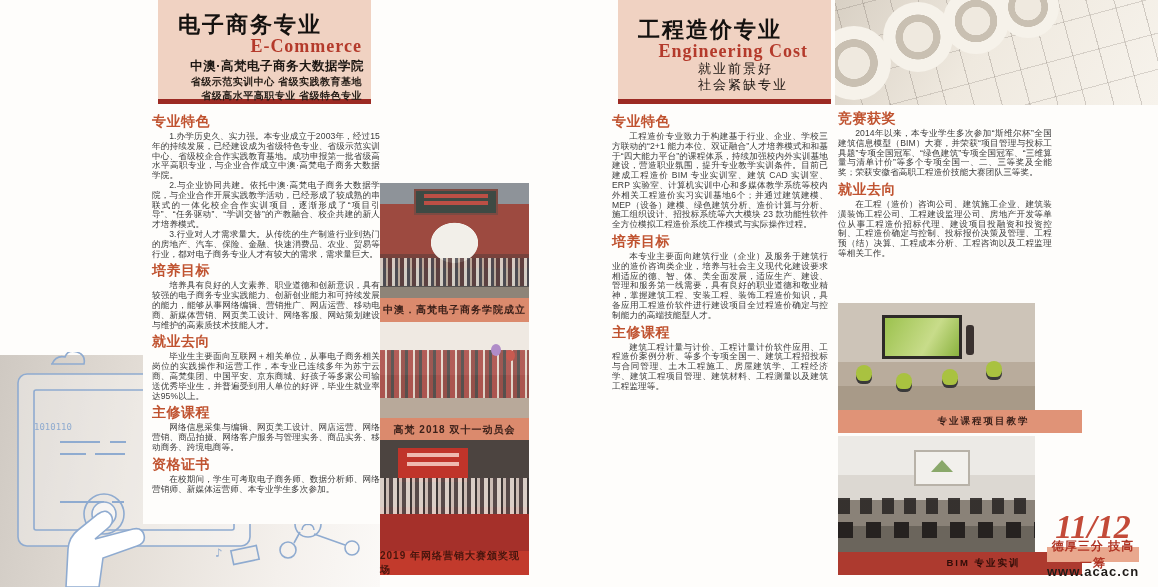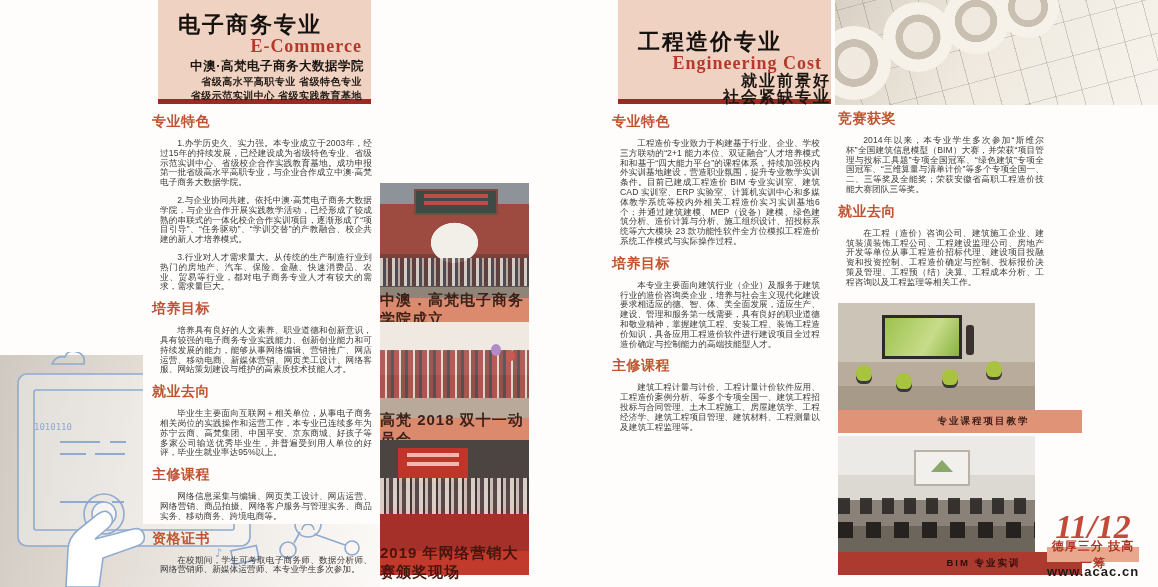--- a/index.html
+++ b/index.html
@@ -35,46 +35,46 @@
   }
   .title-box .college-line{
     font-size:12.5px;font-weight:bold;color:#1c1612;text-align:right;
     padding:2px 7px 0 0;letter-spacing:.5px;
   }
   .title-box .honor-line{
     font-size:10px;font-weight:bold;color:#241c16;text-align:right;
     padding:1px 9px 0 0;letter-spacing:.5px;line-height:12.5px;
   }
   .title-box .tagline{
-    font-size:16px;font-weight:bold;color:#1c1612;text-align:right;
+    font-size:13px;font-weight:normal;color:#1c1612;text-align:left;
     margin-left:80px;line-height:16px;letter-spacing:2px;
   }
   #eco-title{left:158px;}
   #eng-title{left:618px;}
-  #eng-title .cn-title{padding-top:30px;}
-  #eng-title .en-title{padding-right:9px;}
+  #eng-title .cn-title{padding-top:18px;}
+  #eng-title .en-title{padding-right:23px;}
   #eng-title .tagline:first-of-type{margin-top:4px;}
   
   .text-col{position:absolute;color:#3b3b3b;}
   #eco-col{left:152px;top:110px;width:228px;}
   #eng-col{left:612px;top:110px;width:216px;}
   #right-col{left:838px;top:107px;width:214px;}
   .sec-head{
     font-size:14px;font-weight:bold;color:#c05330;margin:3px 0 1px 0;letter-spacing:.5px;
   }
   .text-col p{
-    margin:8px;font-size:8.6px;line-height:9.8px;text-align:justify;
+    margin:0;font-size:8.6px;line-height:9.8px;text-align:justify;
     text-indent:2em;color:#3a3a3a;letter-spacing:.1px;
   }
   
   .photo{position:absolute;left:380px;width:149px;overflow:hidden;}
   .caption{
     position:absolute;left:380px;width:149px;height:24px;
     display:flex;align-items:center;justify-content:center;
-    font-size:15px;letter-spacing:1px;font-weight:bold;
+    font-size:10px;letter-spacing:1px;font-weight:bold;
   }
   .caption.salmon{background:#db8a6d;color:#3c211a;}
   .caption.red{background:#c23a2c;color:#47150e;}
   
   #photo-founding{top:183px;height:115px;
     background:
       radial-gradient(ellipse 40px 34px at 50% 52%, #f2efe9 0 58%, transparent 60%),
       linear-gradient(#8e9399 0 18%, #9d4a40 18% 62%, #77423c 62% 74%, #565250 74% 90%, #8e8478 90% 100%);
   }
   #photo-founding .screen{position:absolute;left:34px;top:6px;width:80px;height:22px;background:#3e4a44;border:2px solid #7d4a42;}
@@ -214,22 +214,22 @@
       <text x="247" y="162" font-size="8">&lt;/&gt;</text>
       <text x="215" y="205" font-size="12">♪</text>
     </g>
   </svg>
   <div class="text-backdrop"></div>
 
   <div class="title-box" id="eco-title">
     <div class="cn-title">电子商务专业</div>
     <div class="en-title">E-Commerce</div>
     <div class="college-line">中澳·高梵电子商务大数据学院</div>
+    <div class="honor-line">省级示范实训中心  省级实践教育基地</div>
     <div class="honor-line">省级高水平高职专业  省级特色专业</div>
-    <div class="honor-line">省级示范实训中心  省级实践教育基地</div>
   </div>
 
   <div class="text-col" id="eco-col">
     <div class="sec-head">专业特色</div>
     <p>1.办学历史久、实力强。本专业成立于2003年，经过15年的持续发展，已经建设成为省级特色专业、省级示范实训中心、省级校企合作实践教育基地。成功申报第一批省级高水平高职专业，与企业合作成立中澳·高梵电子商务大数据学院。</p>
     <p>2.与企业协同共建。依托中澳·高梵电子商务大数据学院，与企业合作开展实践教学活动，已经形成了较成熟的串联式的一体化校企合作实训项目，逐渐形成了“项目引导”、“任务驱动”、“学训交替”的产教融合、校企共建的新人才培养模式。</p>
     <p>3.行业对人才需求量大。从传统的生产制造行业到热门的房地产、汽车、保险、金融、快速消费品、农业、贸易等行业，都对电子商务专业人才有较大的需求，需求量巨大。</p>
     <div class="sec-head">培养目标</div>
     <p>培养具有良好的人文素养、职业道德和创新意识，具有较强的电子商务专业实践能力、创新创业能力和可持续发展的能力，能够从事网络编辑、营销推广、网店运营、移动电商、新媒体营销、网页美工设计、网络客服、网站策划建设与维护的高素质技术技能人才。</p>
     <div class="sec-head">就业去向</div>

